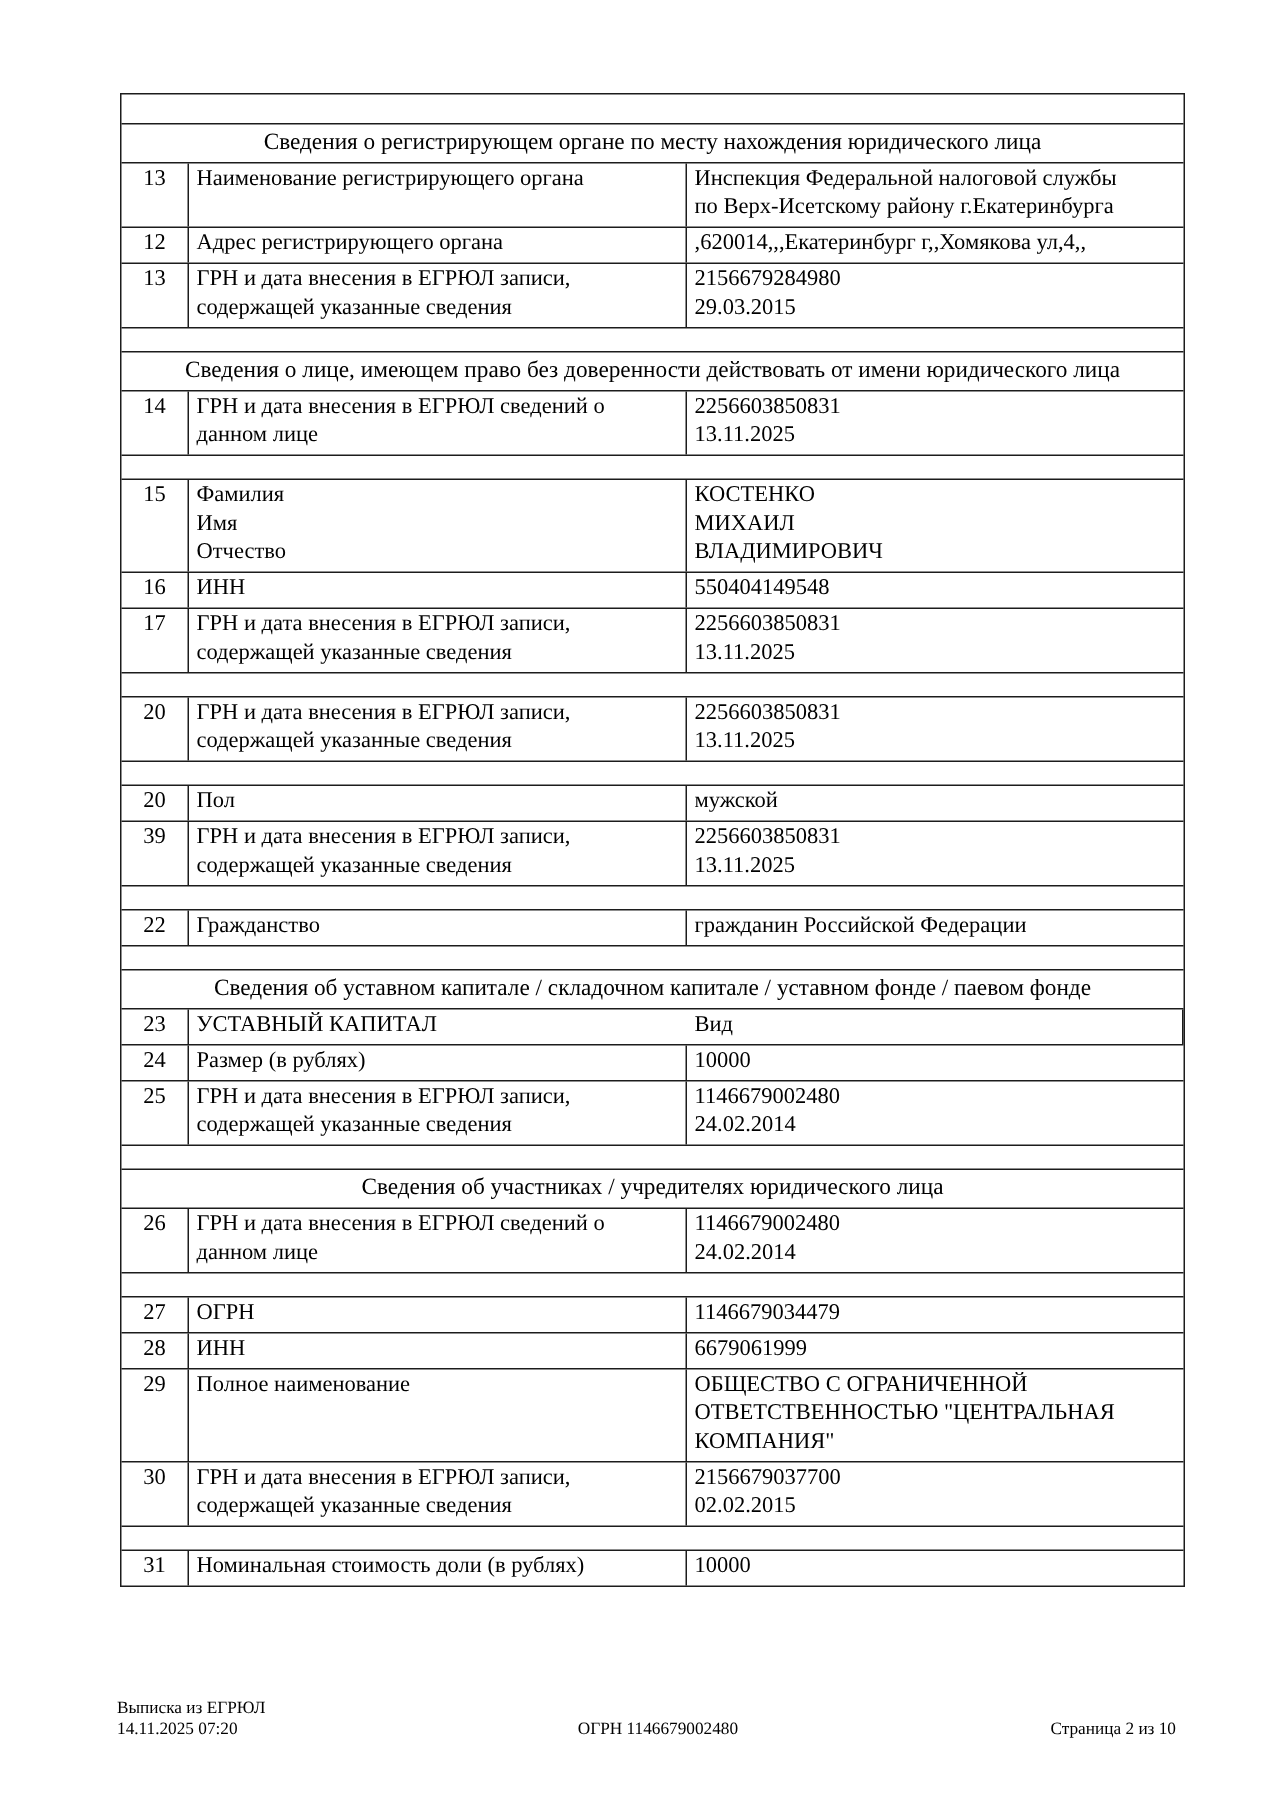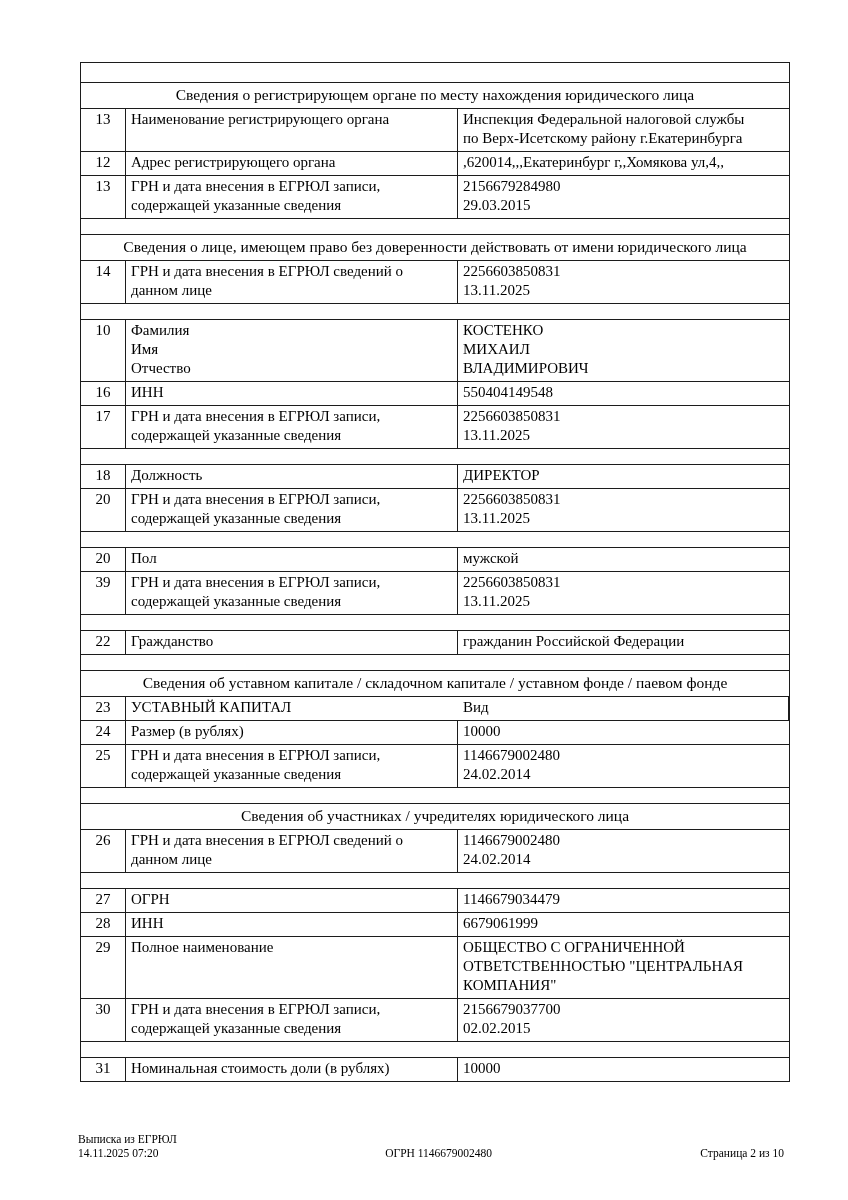--- a/index.html
+++ b/index.html
@@ -93,46 +93,41 @@
     <div class="block header">Сведения о лице, имеющем право без доверенности действовать от имени юридического лица</div>
     <div class="block row">
       <div class="cell num">14</div>
       <div class="cell label">ГРН и дата внесения в ЕГРЮЛ сведений о
 данном лице</div>
       <div class="cell value">2256603850831
 13.11.2025</div>
     </div>
     <div class="block gap"></div>
     <div class="block row">
-      <div class="cell num">10</div>
+      <div class="cell num">15</div>
       <div class="cell label">Фамилия
 Имя
 Отчество</div>
       <div class="cell value">КОСТЕНКО
 МИХАИЛ
 ВЛАДИМИРОВИЧ</div>
     </div>
     <div class="block row">
       <div class="cell num">16</div>
       <div class="cell label">ИНН</div>
       <div class="cell value">550404149548</div>
     </div>
     <div class="block row">
       <div class="cell num">17</div>
       <div class="cell label">ГРН и дата внесения в ЕГРЮЛ записи,
 содержащей указанные сведения</div>
       <div class="cell value">2256603850831
 13.11.2025</div>
     </div>
     <div class="block gap"></div>
-    <div class="block row">
-      <div class="cell num">18</div>
-      <div class="cell label">Должность</div>
-      <div class="cell value">ДИРЕКТОР</div>
-    </div>
     <div class="block row">
       <div class="cell num">20</div>
       <div class="cell label">ГРН и дата внесения в ЕГРЮЛ записи,
 содержащей указанные сведения</div>
       <div class="cell value">2256603850831
 13.11.2025</div>
     </div>
     <div class="block gap"></div>
     <div class="block row">
       <div class="cell num">20</div>

